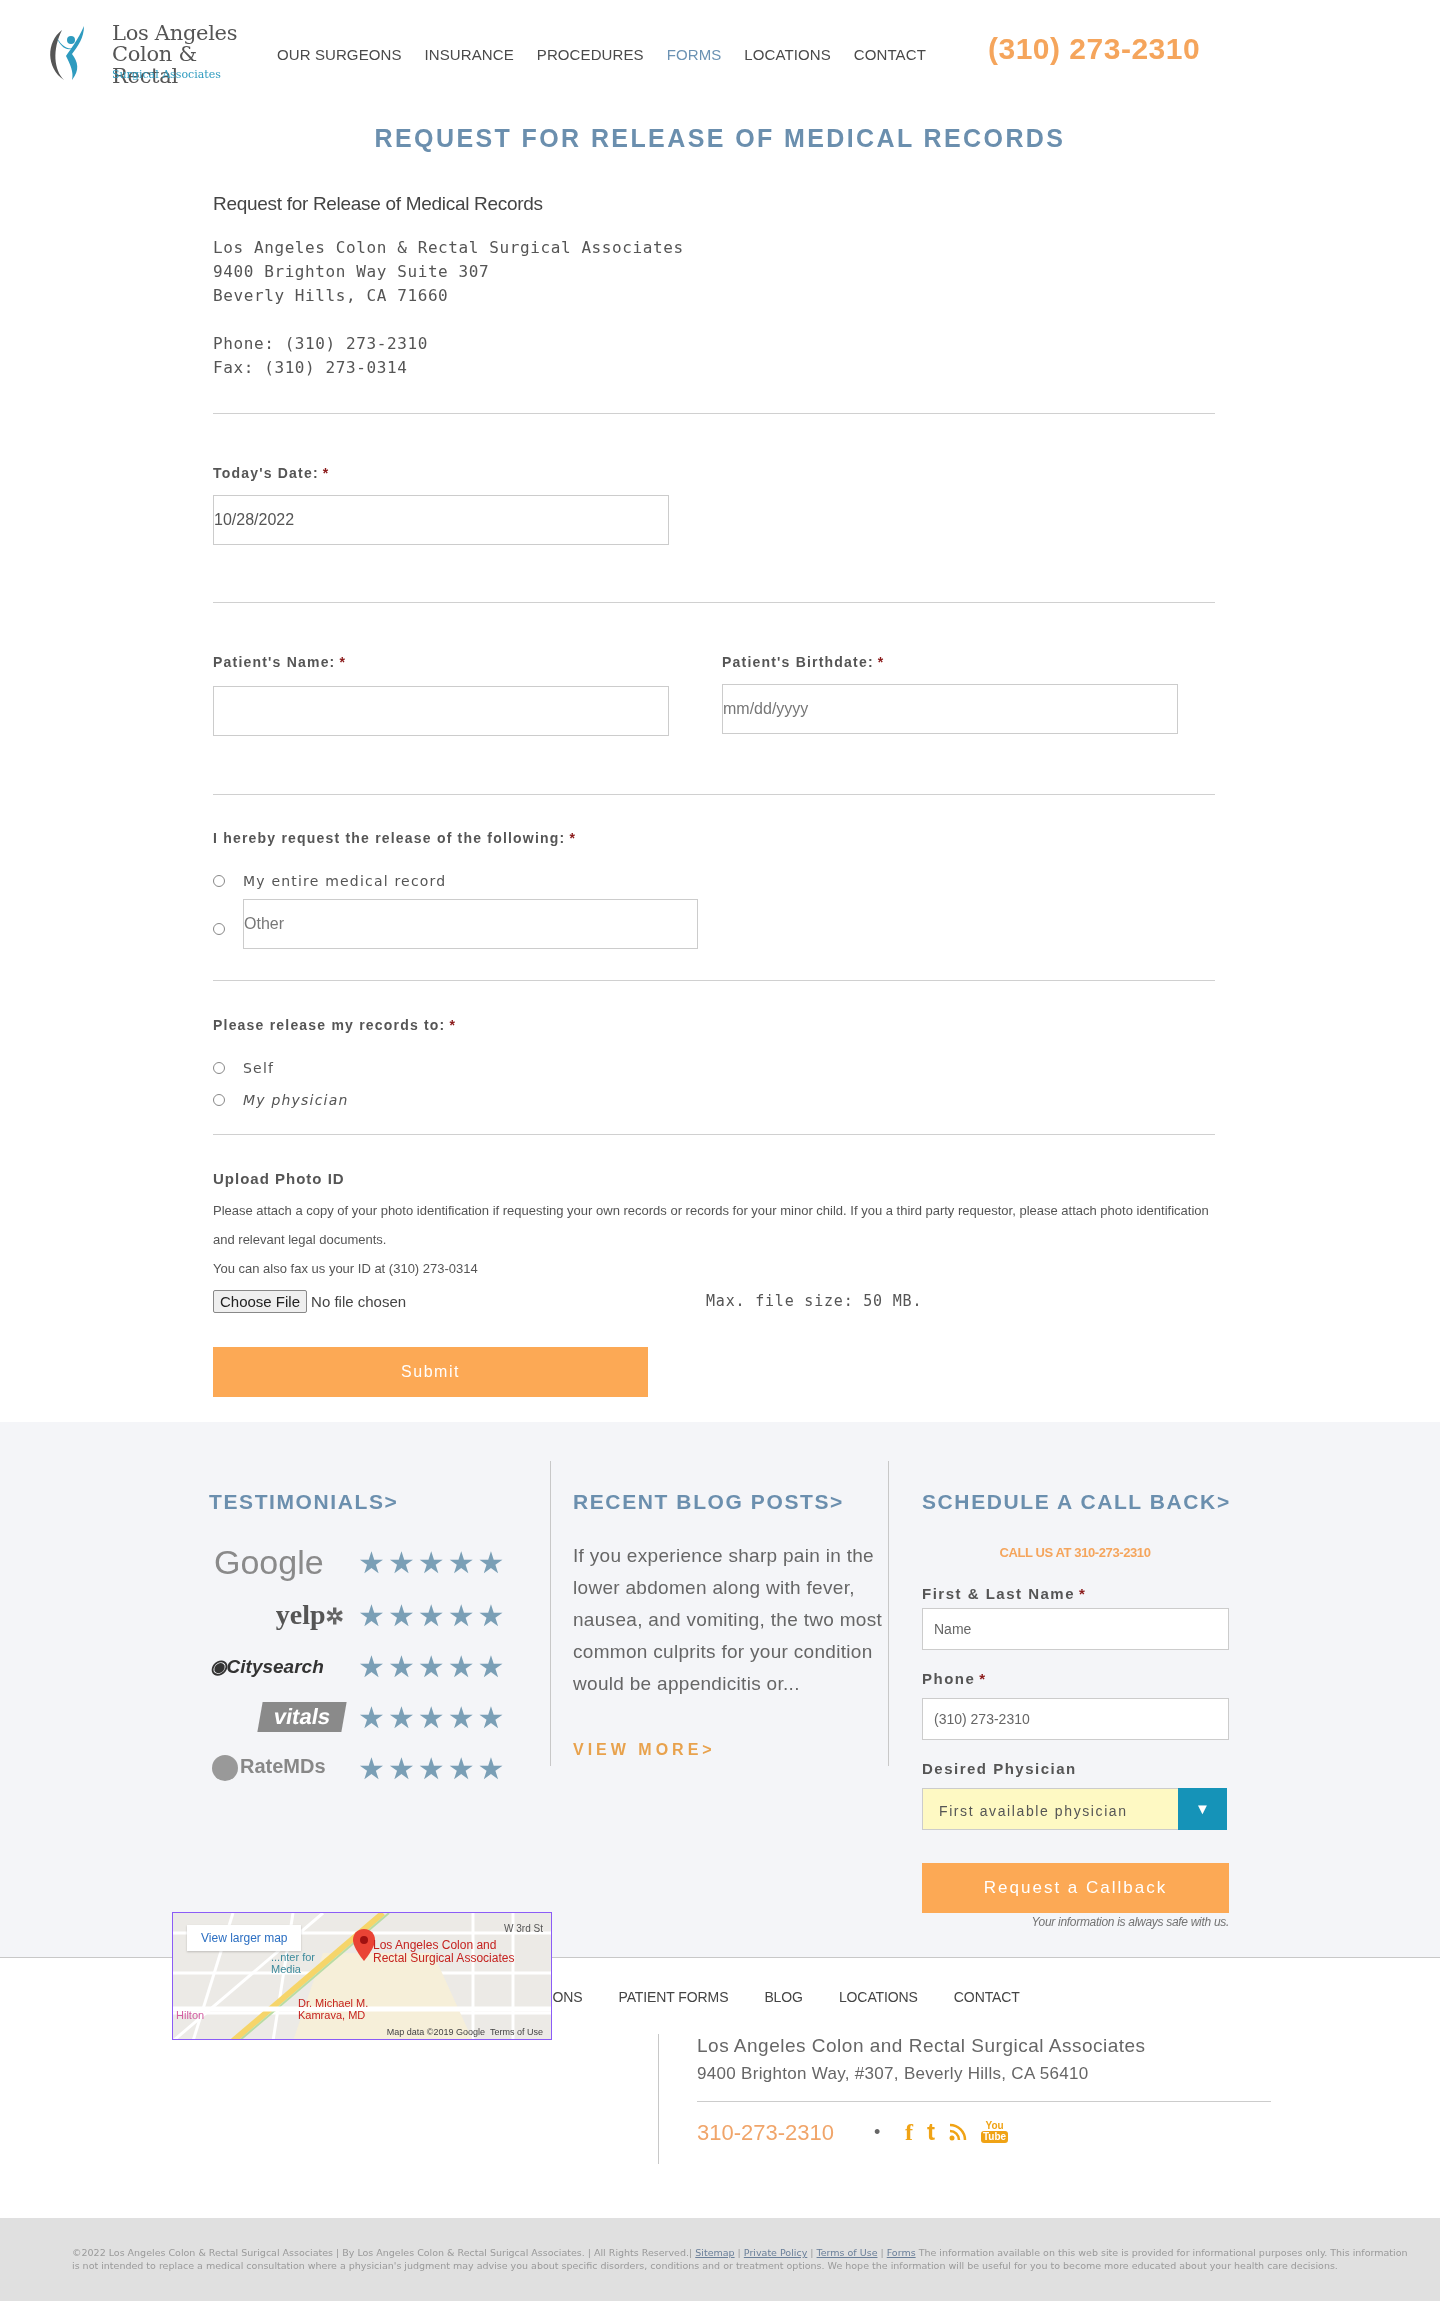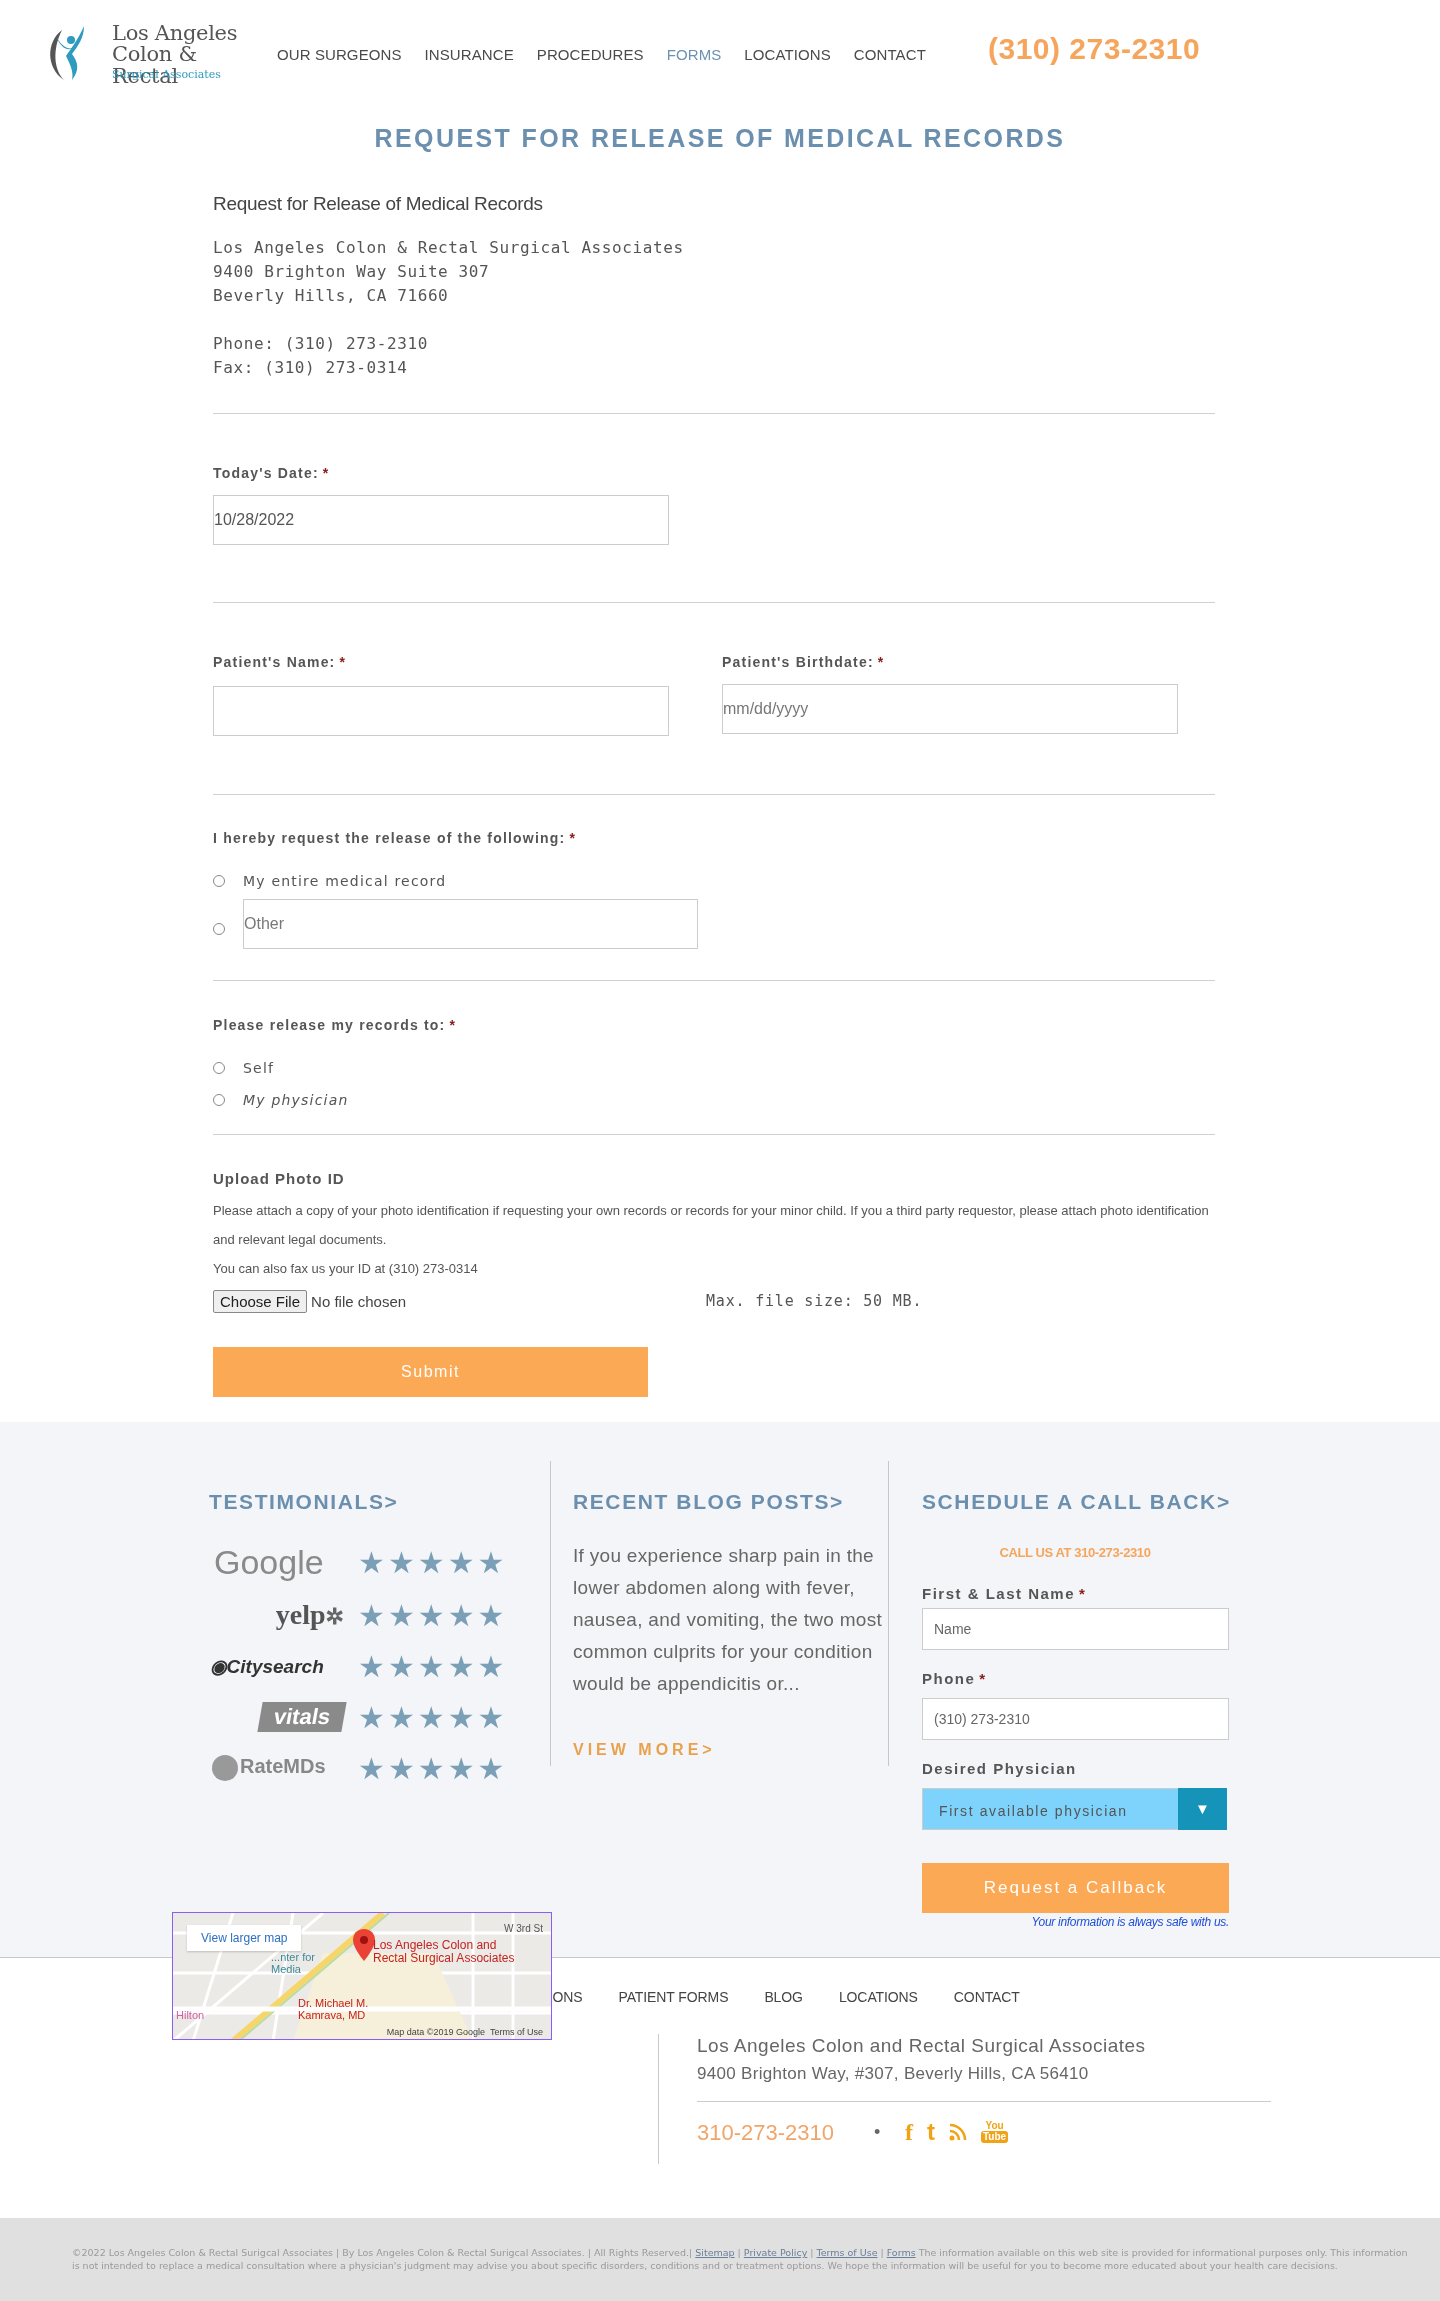--- a/index.html
+++ b/index.html
@@ -49,25 +49,25 @@
   .vline { position: absolute; width: 1px; background: #c8c8c8; }
   .review-row { position: absolute; left: 210px; display: flex; align-items: center; height: 44px; }
   .brand { width: 148px; text-align: right; padding-right: 14px; color: #888; }
   .stars { color: #7a9fb6; font-size: 30px; letter-spacing: 3px; }
   .blog-text { position: absolute; left: 573px; top: 1540px; width: 310px; font-size: 19px; line-height: 32px; color: #666; letter-spacing: 0.3px; }
   .view-more { position: absolute; left: 573px; top: 1741px; font-size: 16px; font-weight: bold; letter-spacing: 4px; color: #e8a24d; text-decoration: none; }
   .callus { position: absolute; left: 922px; top: 1545px; width: 306px; text-align: center; font-size: 13px; font-weight: bold; color: #f5a55c; letter-spacing: -0.4px; }
   .wlabel { position: absolute; left: 922px; font-size: 15px; font-weight: bold; color: #555; letter-spacing: 1.5px; }
   .winput { position: absolute; left: 922px; width: 307px; height: 42px; border: 1px solid #ccc; background: #fff; padding-left: 11px; font-size: 14px; color: #555; font-family: "Liberation Sans", sans-serif; outline: none; }
   .winput::placeholder { color: #666; }
-  .select { position: absolute; left: 922px; top: 1788px; width: 305px; height: 42px; border: 1px solid #ccc; background: #7dd3fc; }
+  .select { position: absolute; left: 922px; top: 1788px; width: 305px; height: 42px; border: 1px solid #ccc; background: #fef9c3; }
   .select-val { position: absolute; left: 16px; top: 14px; font-size: 14px; color: #555; letter-spacing: 1.6px; }
   .select-btn { position: absolute; right: -1px; top: -1px; width: 49px; height: 42px; background: #1593b8; color: #fff; text-align: center; line-height: 42px; font-size: 15px; }
   .callback-btn { position: absolute; left: 922px; top: 1863px; width: 307px; height: 50px; background: #fca955; color: #fff; border: none; font-size: 17px; letter-spacing: 2px; font-family: "Liberation Sans", sans-serif; }
-  .safe { position: absolute; left: 922px; top: 1915px; width: 307px; text-align: right; font-size: 12px; font-style: italic; color: #1d4ed8; letter-spacing: -0.3px; }
+  .safe { position: absolute; left: 922px; top: 1915px; width: 307px; text-align: right; font-size: 12px; font-style: italic; color: #737373; letter-spacing: -0.3px; }
 
   
   .fnav { position: absolute; top: 1989px; left: 268px; display: flex; }
   .fnav a { font-size: 14px; color: #444; text-decoration: none; margin-right: 36px; letter-spacing: -0.1px; }
   .map { position: absolute; left: 172px; top: 1912px; width: 380px; height: 128px; background: #eceae6; overflow: hidden; border: 1px solid #8b5cf6; }
   .map-link { position: absolute; left: 14px; top: 12px; background: #fff; padding: 6px 14px; font-size: 12px; color: #2c6fc2; box-shadow: 0 1px 2px rgba(0,0,0,0.2); }
   .map-pin-label { position: absolute; left: 200px; top: 26px; font-size: 12px; line-height: 13px; color: #c5221f; }
   .map-foot { position: absolute; right: 8px; bottom: 2px; font-size: 9px; color: #444; }
   .map-small { position: absolute; font-size: 11px; }
   .fvline { position: absolute; left: 658px; top: 2034px; width: 1px; height: 130px; background: #c8c8c8; }

